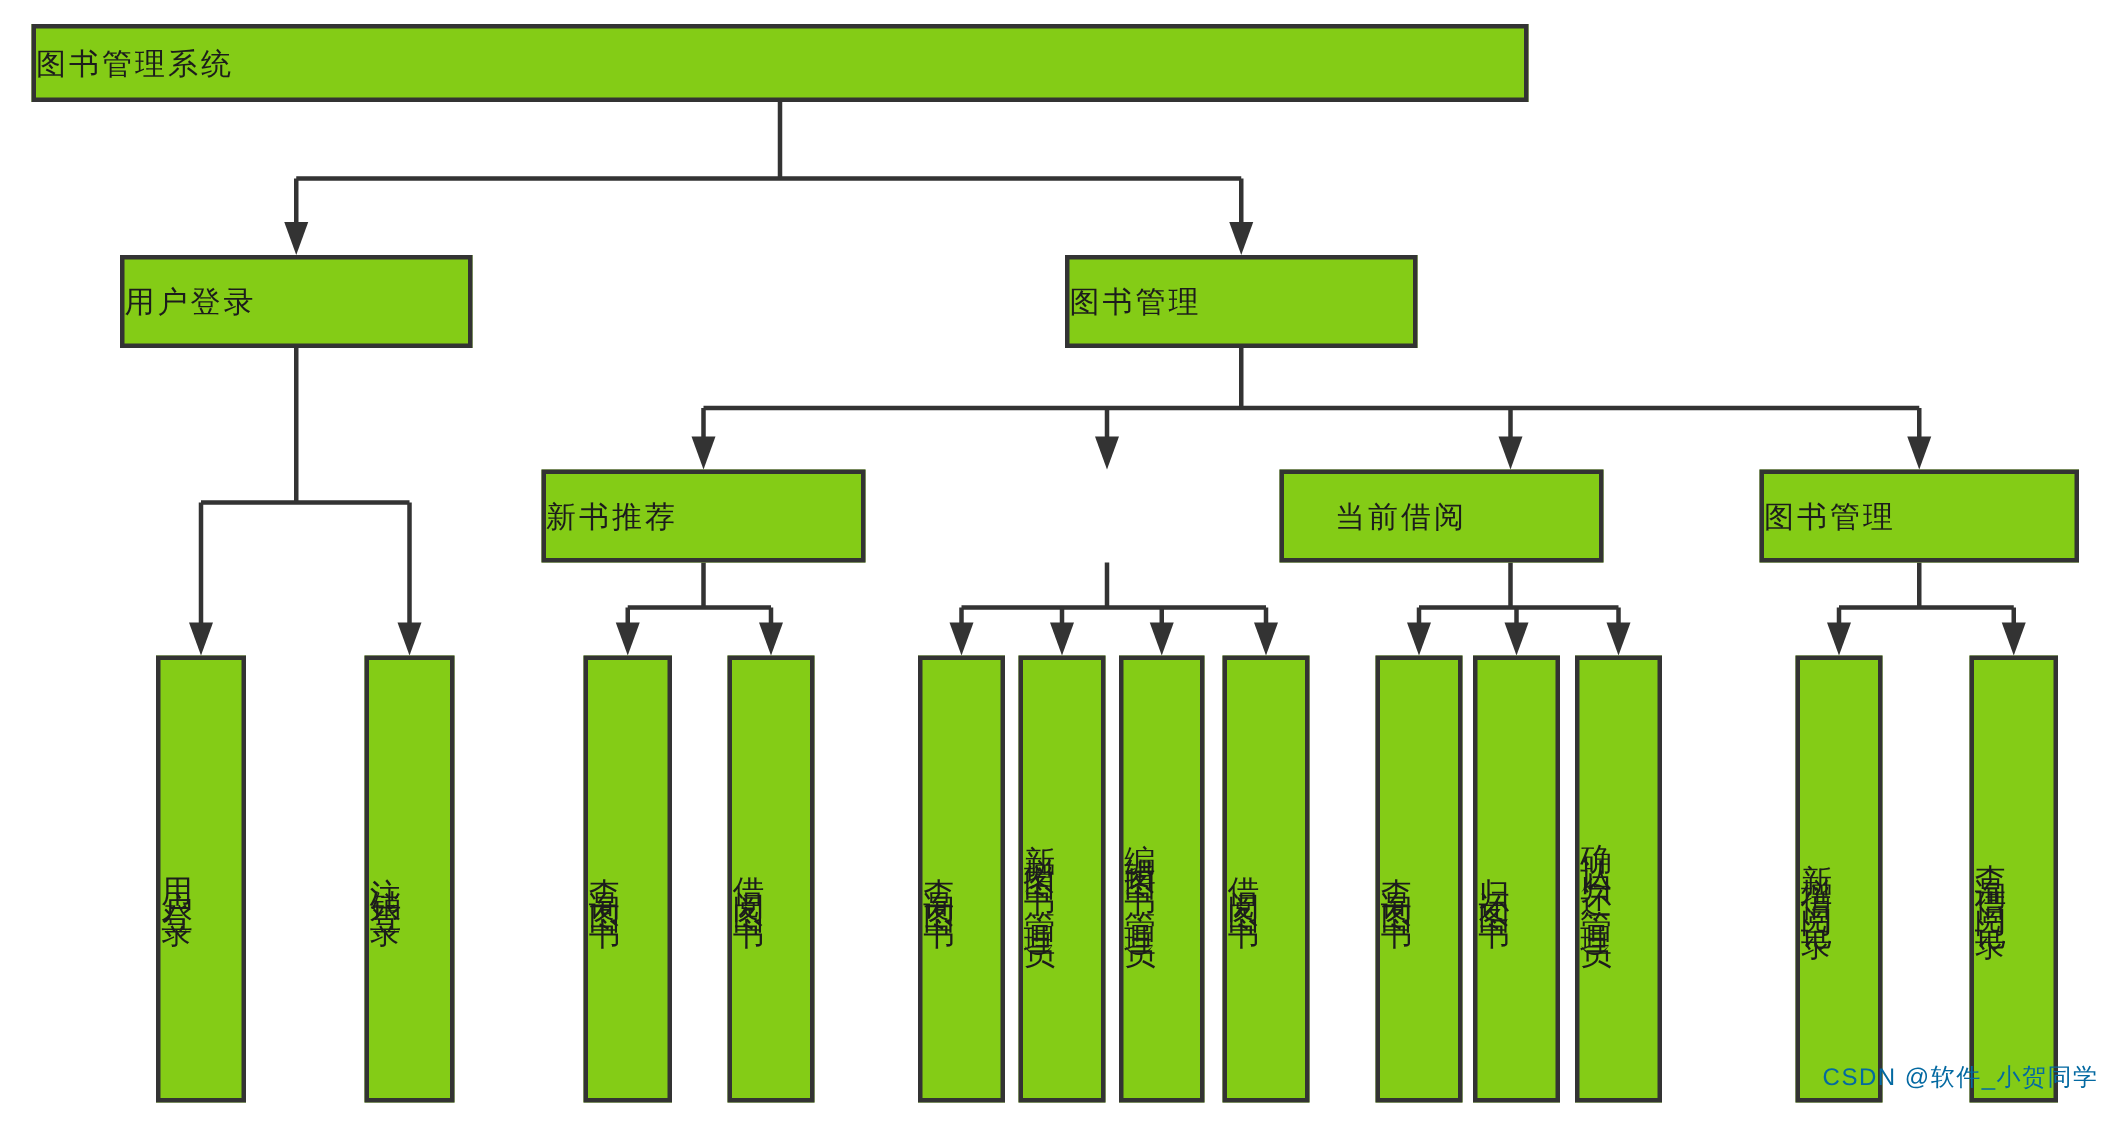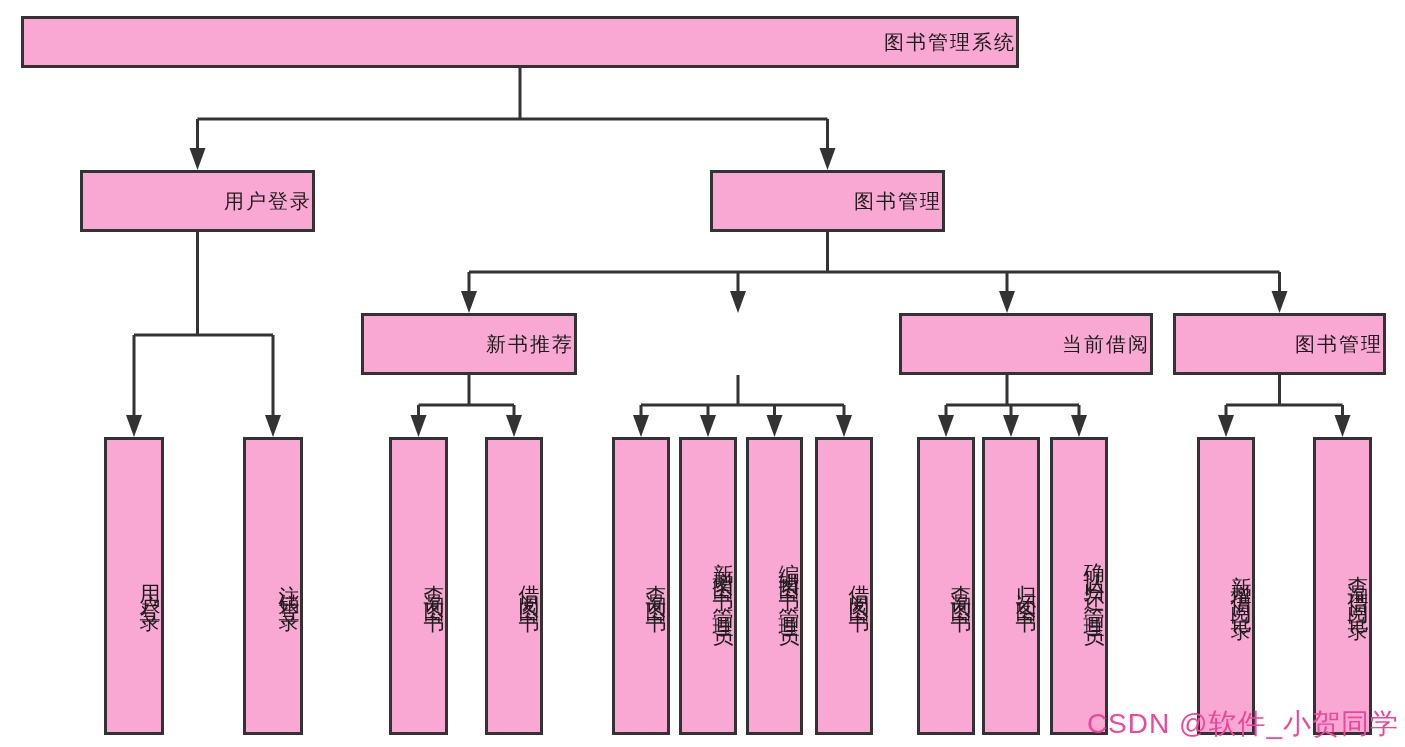--- a/index.html
+++ b/index.html
@@ -15,44 +15,44 @@
   .connectors {
     position: absolute;
     left: 0; top: 0;
     width: 1405px; height: 747px;
     pointer-events: none;
   }
   .node {
     position: absolute;
     box-sizing: border-box;
     border: 3px solid #333333;
-    background: #f9a8d4;
+    background: #84cc16;
     display: flex;
     align-items: center;
-    justify-content: flex-end;
+    justify-content: flex-start;
   }
   .hbox {
     font-size: 20px;
     letter-spacing: 2px;
     white-space: nowrap;
   }
   .vbox .vtext {
     writing-mode: vertical-rl;
     text-orientation: mixed;
     font-size: 21px;
     letter-spacing: 9px;
     line-height: 1;
   }
   .watermark {
     position: absolute;
     right: 6px;
-    bottom: 4px;
-    font-size: 28px;
+    bottom: 18px;
+    font-size: 16px;
     letter-spacing: 1px;
-    color: #ec4899;
+    color: #0369a1;
     white-space: nowrap;
   }
 </style>
 </head>
 <body>
 
 <div class="canvas">
 
   <svg class="connectors" viewBox="0 0 1405 747" xmlns="http://www.w3.org/2000/svg">
     <g stroke="#333333" stroke-width="3" fill="none">
@@ -101,21 +101,21 @@
   <div class="node hbox" style="left:80px; top:170px; width:235px; height:62px;">
     <span>用户登录</span>
   </div>
   <div class="node hbox" style="left:361px; top:313px; width:216px; height:62px;">
     <span>新书推荐</span>
   </div>
 
   <div class="node hbox" style="left:710px; top:170px; width:235px; height:62px;">
     <span>图书管理</span>
   </div>
-  <div class="node hbox" style="left:899px; top:313px; width:254px; height:62px;">
+  <div class="node hbox" style="left:853px; top:313px; width:216px; height:62px;padding-left:34px;">
     <span>当前借阅</span>
   </div>
   <div class="node hbox" style="left:1173px; top:313px; width:213px; height:62px;">
     <span>图书管理</span>
   </div>
 
   <div class="node vbox" style="left:104px; top:437px; width:60px; height:298px;">
     <span class="vtext">用户登录</span>
   </div>
   <div class="node vbox" style="left:243px; top:437px; width:60px; height:298px;">

